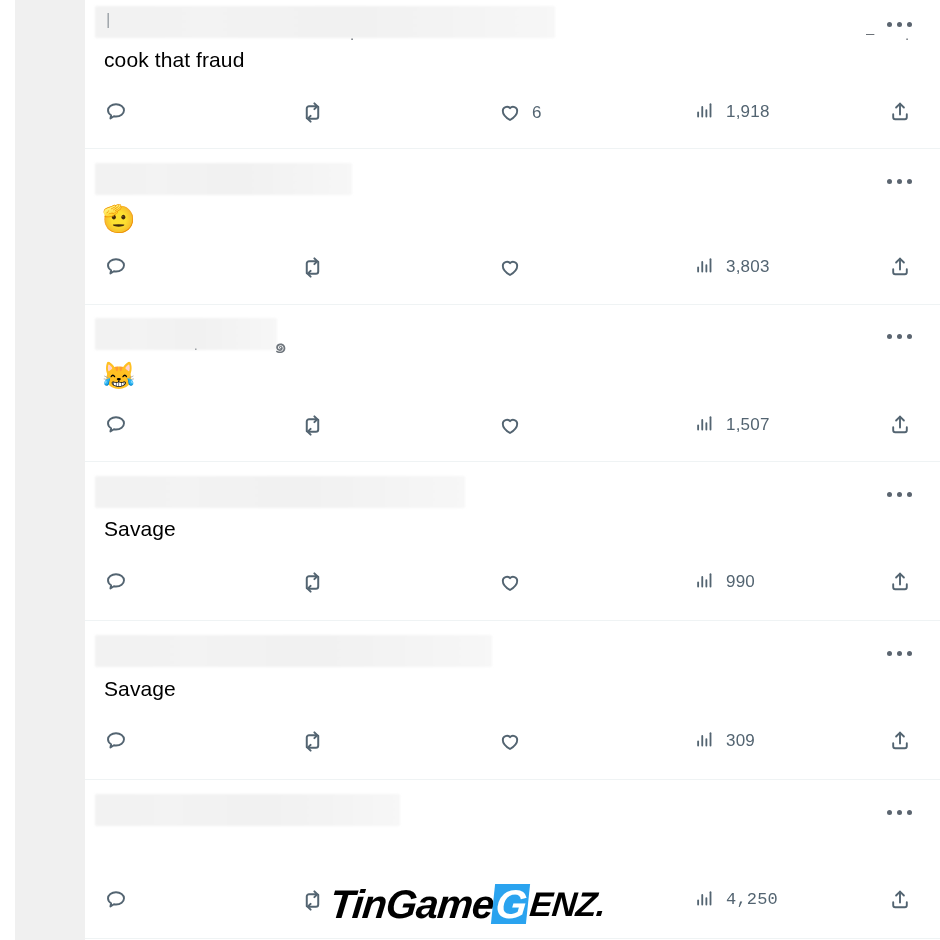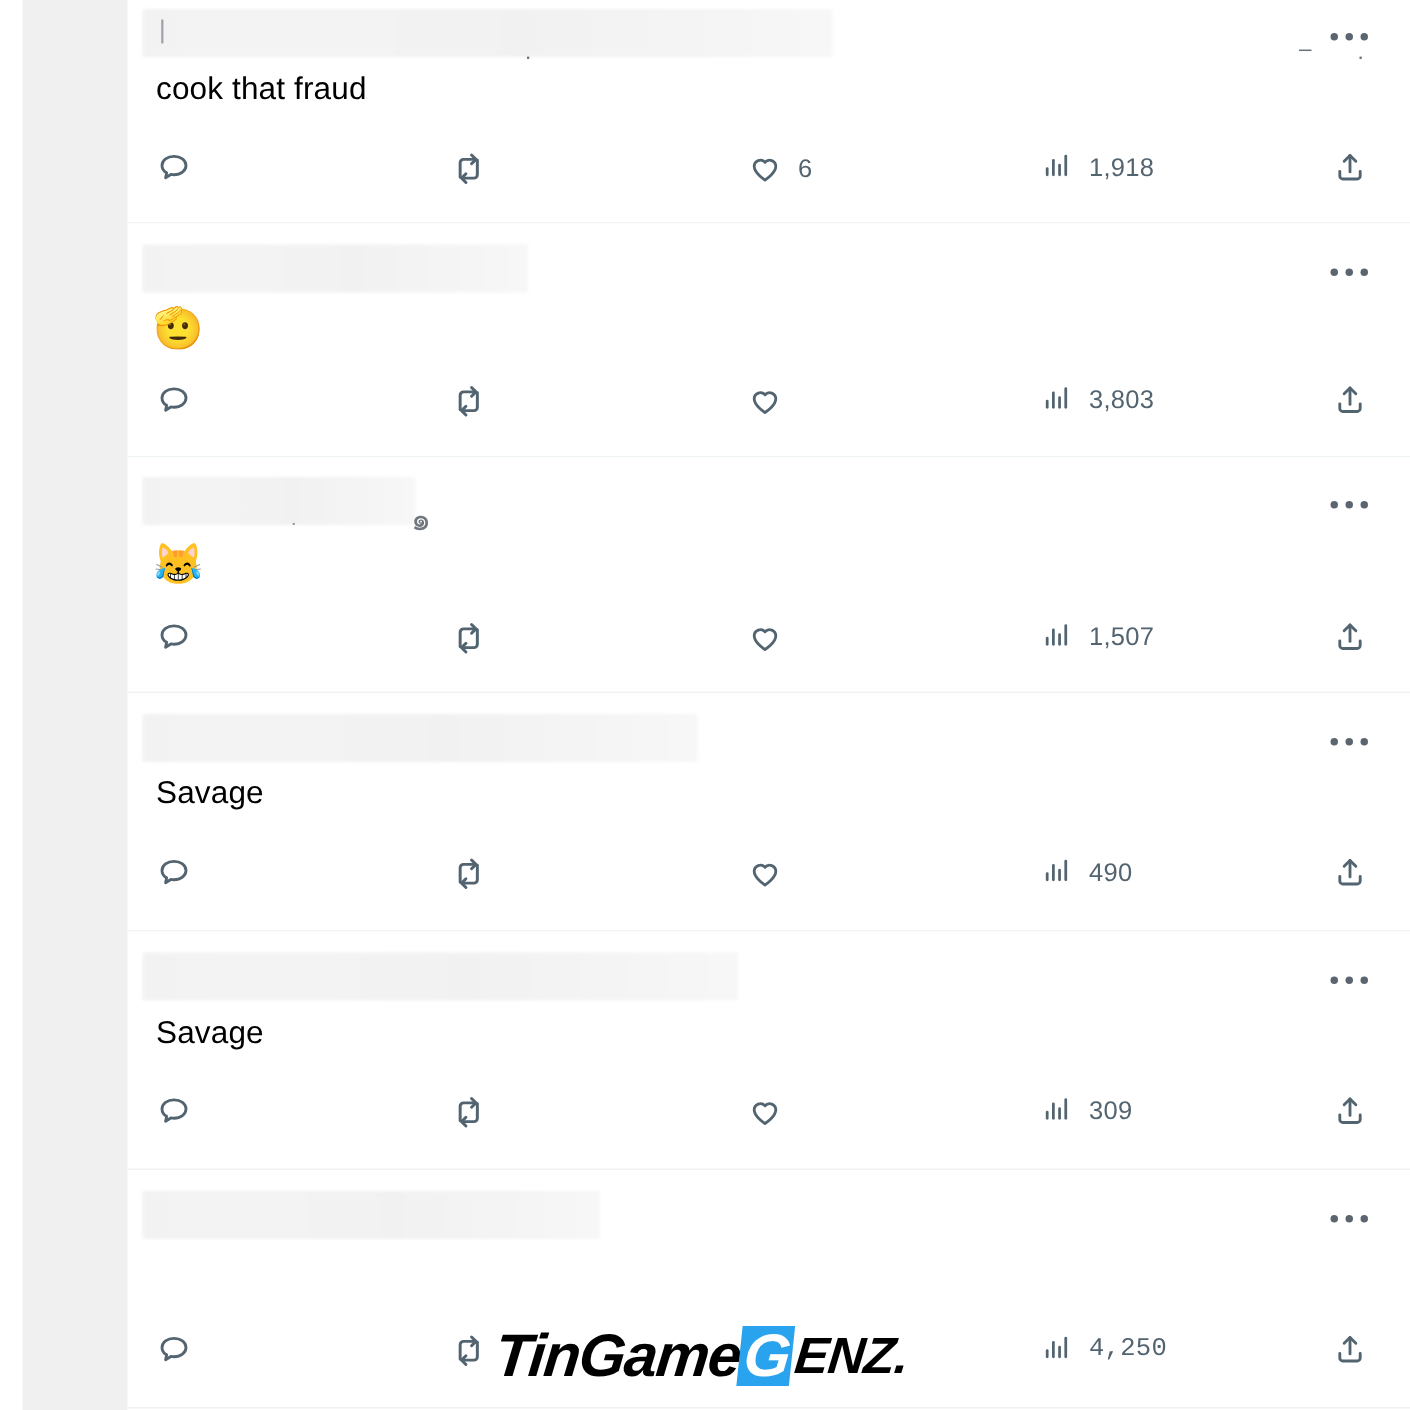--- a/index.html
+++ b/index.html
@@ -413,21 +413,21 @@
             </div>
             <div class="action act-views">
               <span>
                 <svg width="22" height="22" viewBox="0 0 24 24" fill="none" stroke="#536471" stroke-width="2" stroke-linecap="round">
                   <line x1="4.5" y1="13.5" x2="4.5" y2="18"></line>
                   <line x1="9" y1="7.5" x2="9" y2="18"></line>
                   <line x1="13.5" y1="11" x2="13.5" y2="18"></line>
                   <line x1="18" y1="4.5" x2="18" y2="18"></line>
                 </svg>
               </span>
-              <span class="count">490</span>
+              <span class="count">990</span>
             </div>
             <div class="action act-share">
               <span>
                 <svg width="24" height="24" viewBox="0 0 24 24" fill="none" stroke="#536471" stroke-width="1.9" stroke-linecap="round" stroke-linejoin="round">
                   <path d="M12 3.6v11"></path>
                   <path d="M8.1 7.5 12 3.6l3.9 3.9"></path>
                   <path d="M5.2 14.2v3.1a2 2 0 0 0 2 2h9.6a2 2 0 0 0 2-2v-3.1"></path>
                 </svg>
               </span>
             </div>

